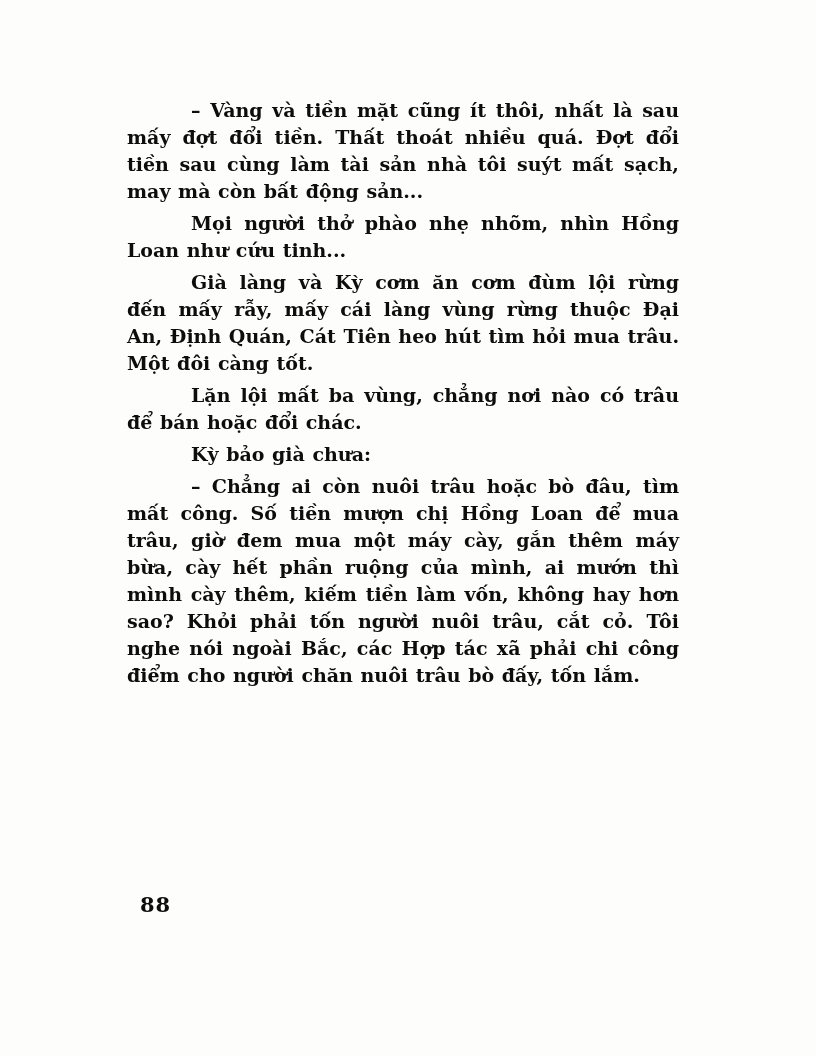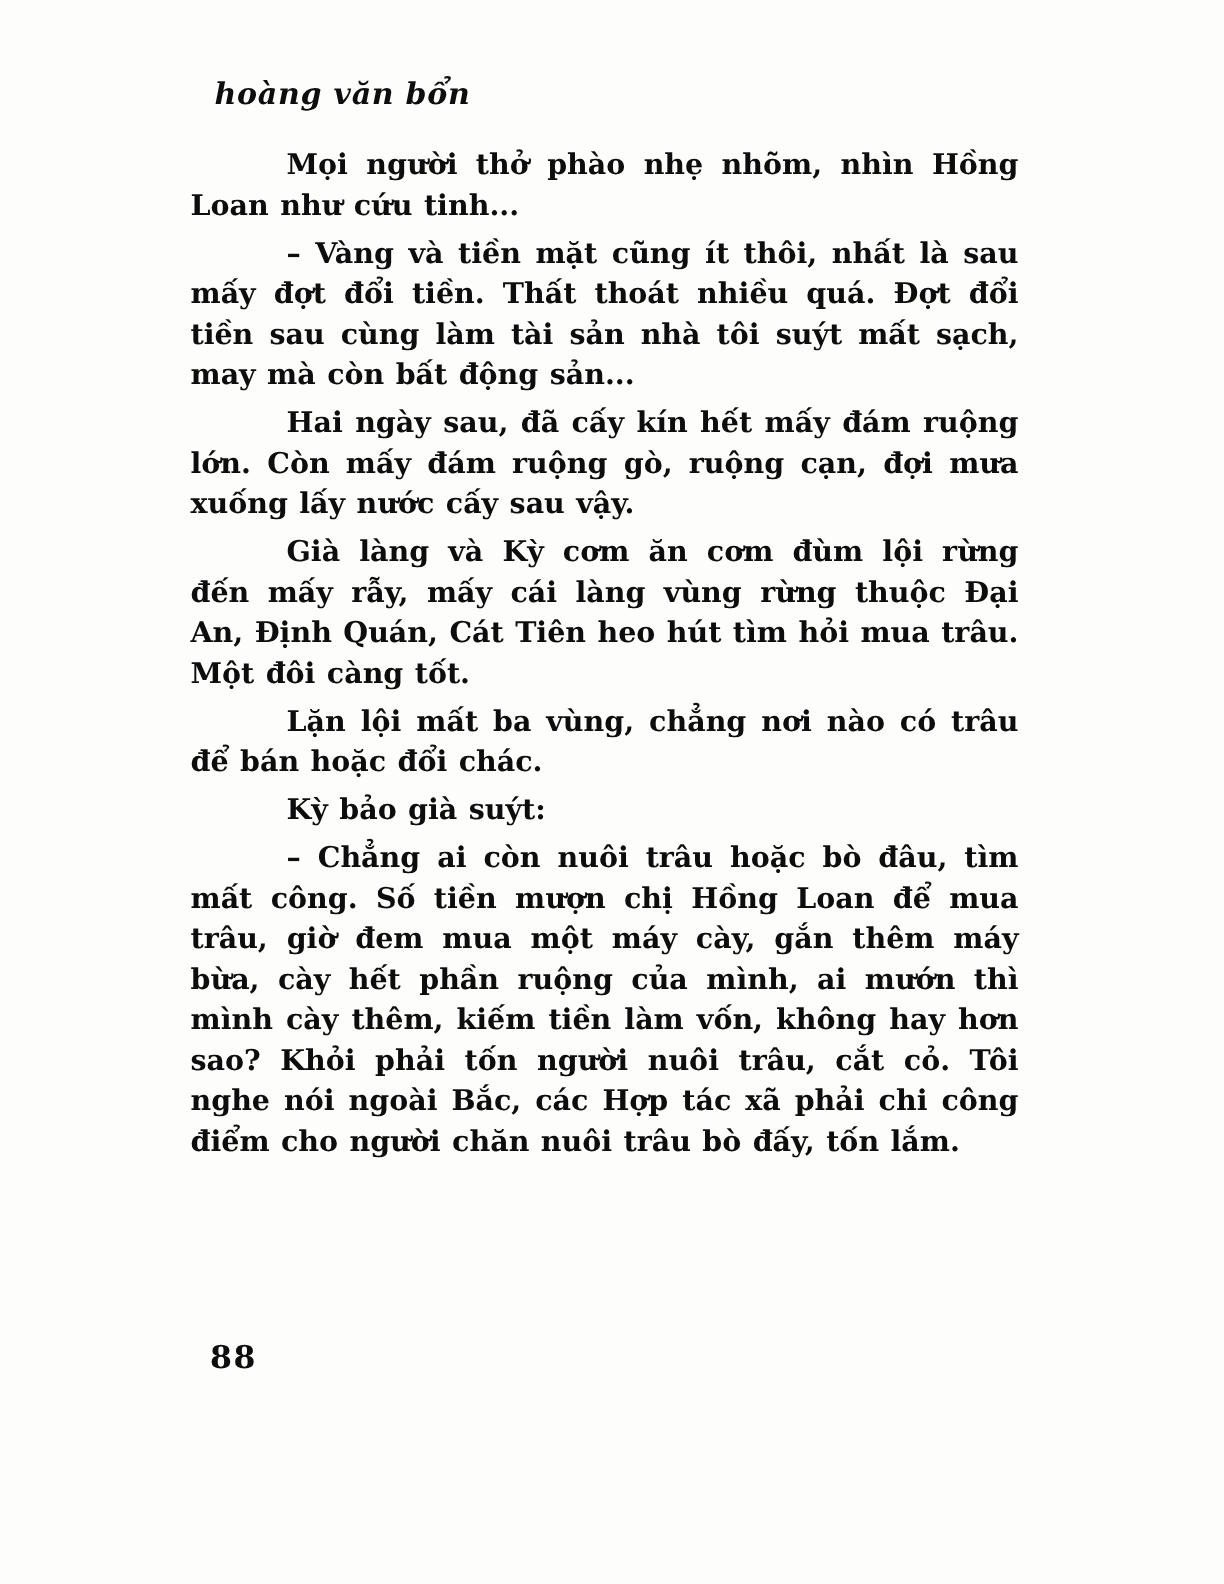--- a/index.html
+++ b/index.html
@@ -49,27 +49,25 @@
     font-size: 21px;
     font-weight: 700;
     letter-spacing: 1px;
   }
 </style>
 </head>
 <body>
 
 <div class="page">
 
-  <div class="running-header">hoàng văn bổn</div>
 
   <div class="text-block">
+    <p class="para">– Vàng và tiền mặt cũng ít thôi, nhất là sau mấy đợt đổi tiền. Thất thoát nhiều quá. Đợt đổi tiền sau cùng làm tài sản nhà tôi suýt mất sạch, may mà còn bất động sản...</p>
     <p class="para">Mọi người thở phào nhẹ nhõm, nhìn Hồng Loan như cứu tinh...</p>
-    <p class="para">– Vàng và tiền mặt cũng ít thôi, nhất là sau mấy đợt đổi tiền. Thất thoát nhiều quá. Đợt đổi tiền sau cùng làm tài sản nhà tôi suýt mất sạch, may mà còn bất động sản...</p>
-    <p class="para">Hai ngày sau, đã cấy kín hết mấy đám ruộng lớn. Còn mấy đám ruộng gò, ruộng cạn, đợi mưa xuống lấy nước cấy sau vậy.</p>
     <p class="para">Già làng và Kỳ cơm ăn cơm đùm lội rừng đến mấy rẫy, mấy cái làng vùng rừng thuộc Đại An, Định Quán, Cát Tiên heo hút tìm hỏi mua trâu. Một đôi càng tốt.</p>
     <p class="para">Lặn lội mất ba vùng, chẳng nơi nào có trâu để bán hoặc đổi chác.</p>
-    <p class="para">Kỳ bảo già suýt:</p>
+    <p class="para">Kỳ bảo già chưa:</p>
     <p class="para">– Chẳng ai còn nuôi trâu hoặc bò đâu, tìm mất công. Số tiền mượn chị Hồng Loan để mua trâu, giờ đem mua một máy cày, gắn thêm máy bừa, cày hết phần ruộng của mình, ai mướn thì mình cày thêm, kiếm tiền làm vốn, không hay hơn sao? Khỏi phải tốn người nuôi trâu, cắt cỏ. Tôi nghe nói ngoài Bắc, các Hợp tác xã phải chi công điểm cho người chăn nuôi trâu bò đấy, tốn lắm.</p>
   </div>
 
   <div class="page-number">88</div>
 
 </div>
 
 </body></html>

